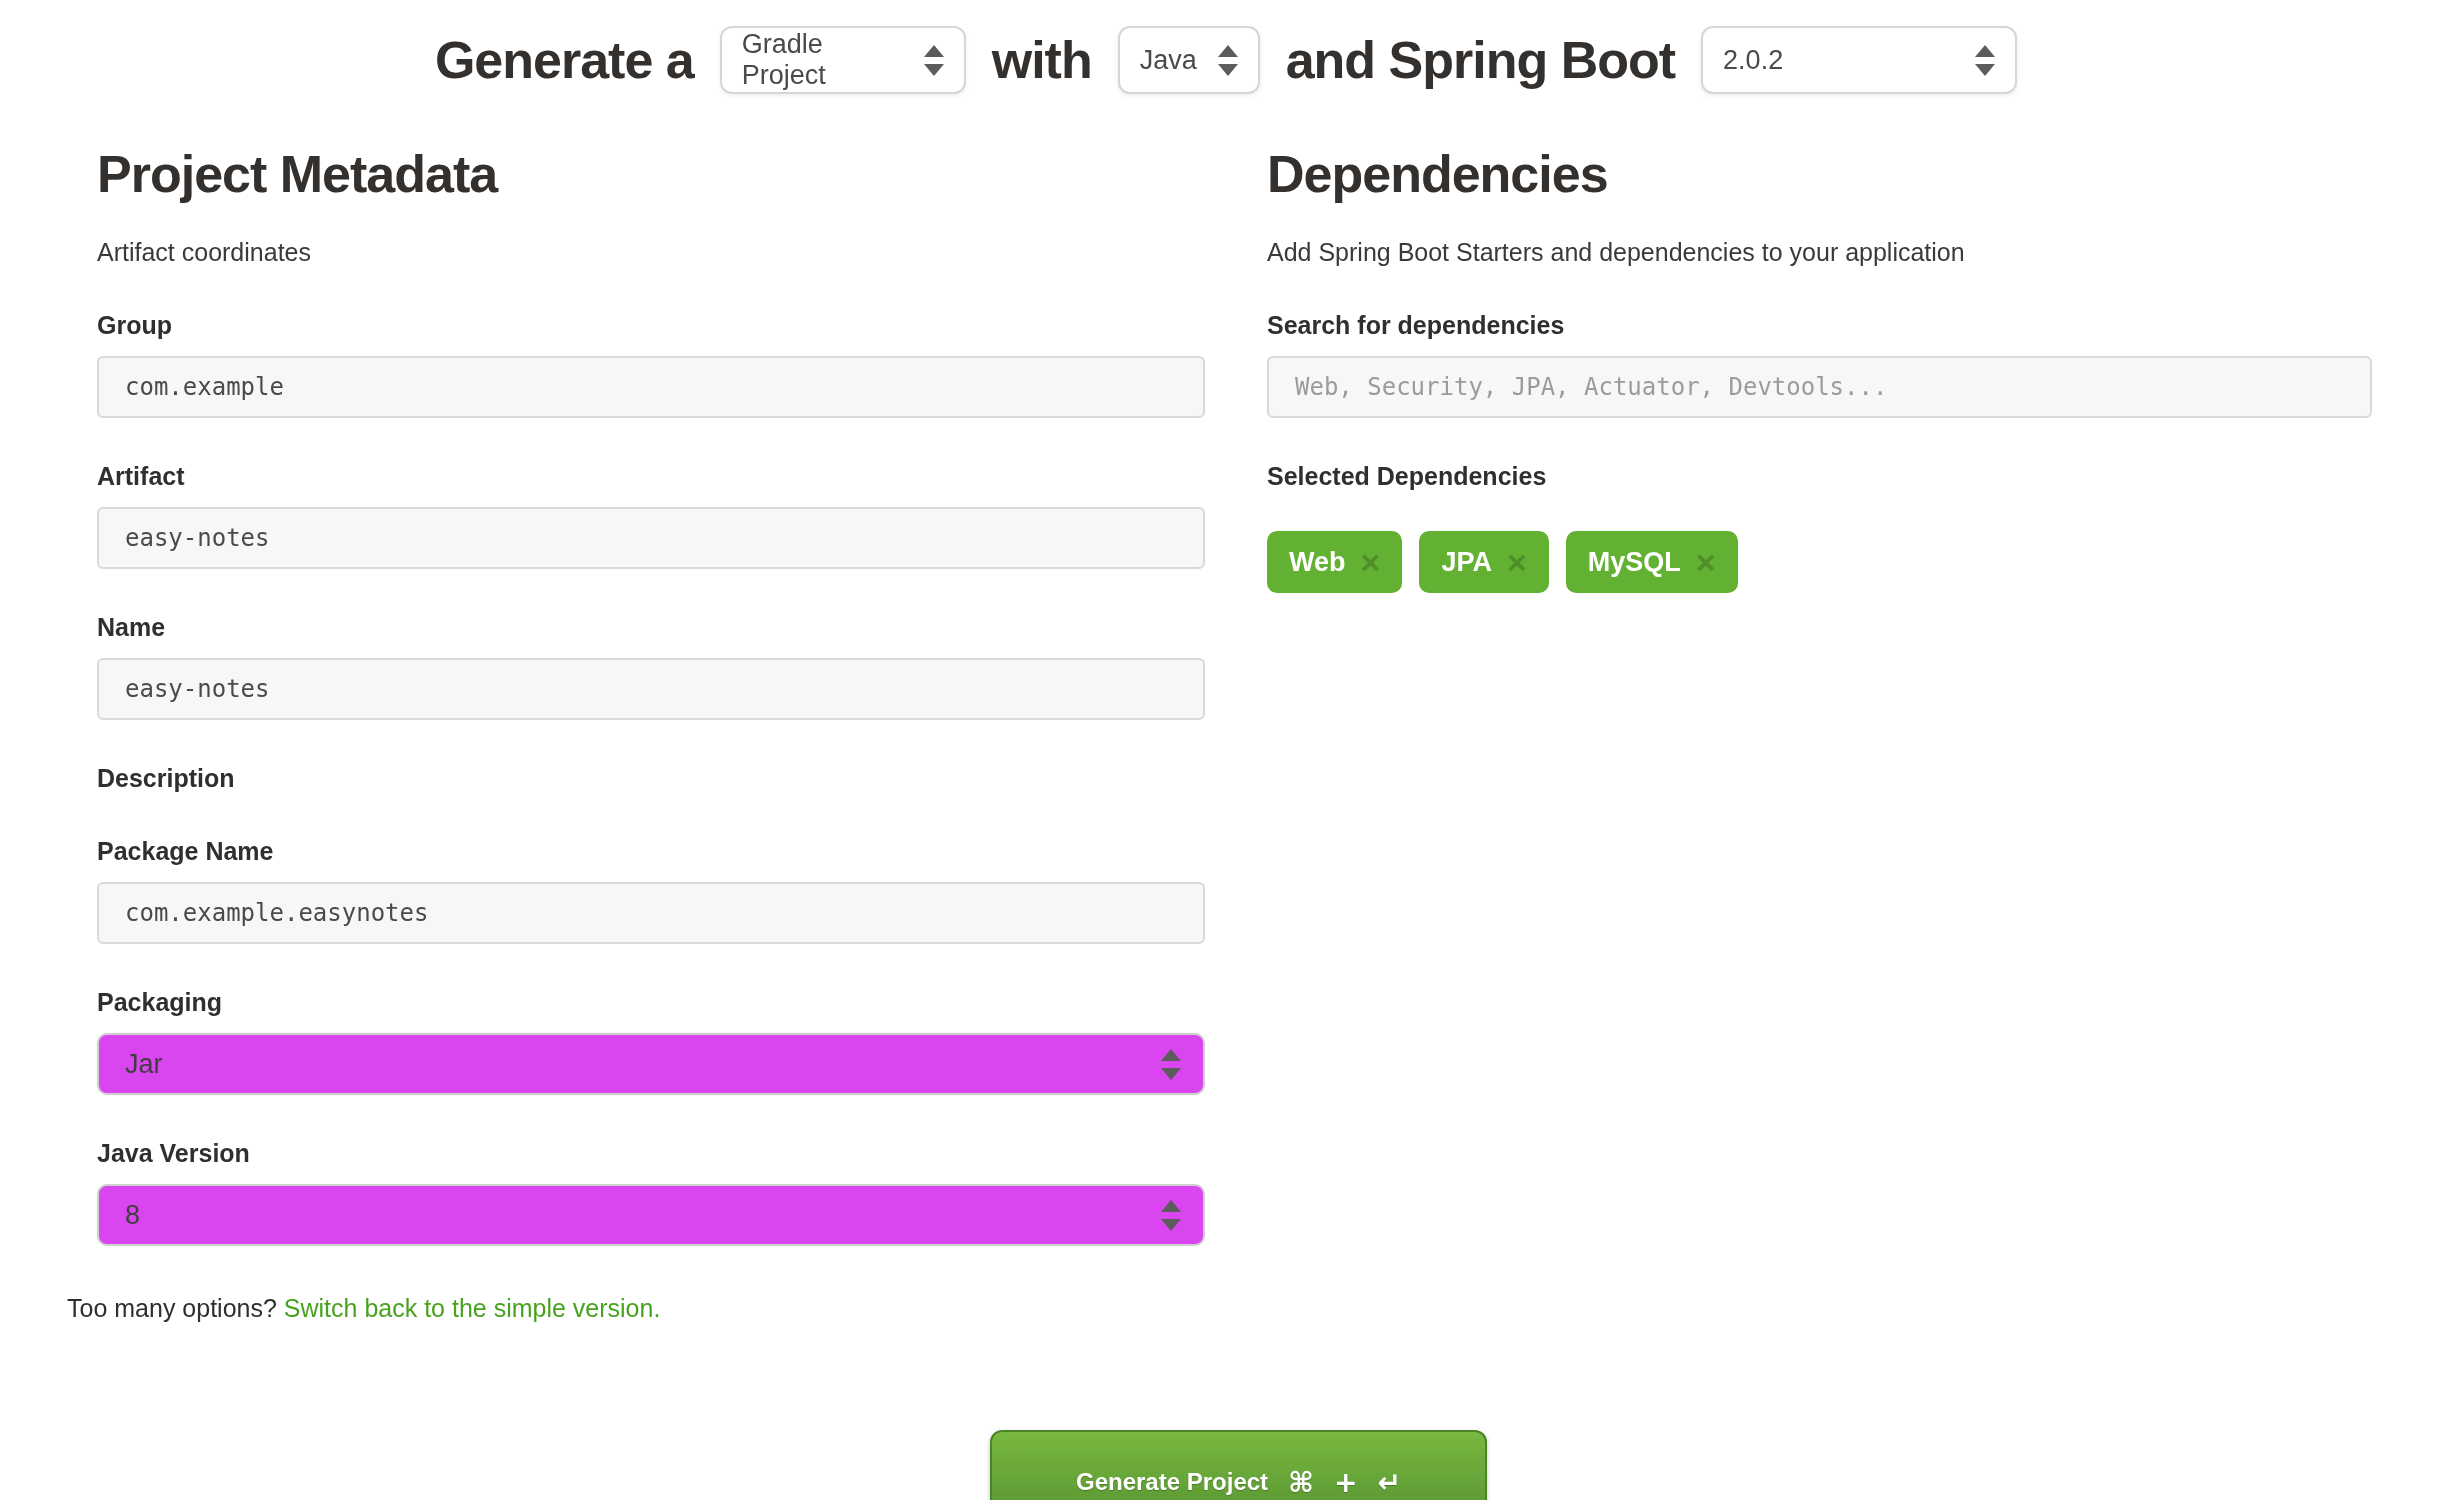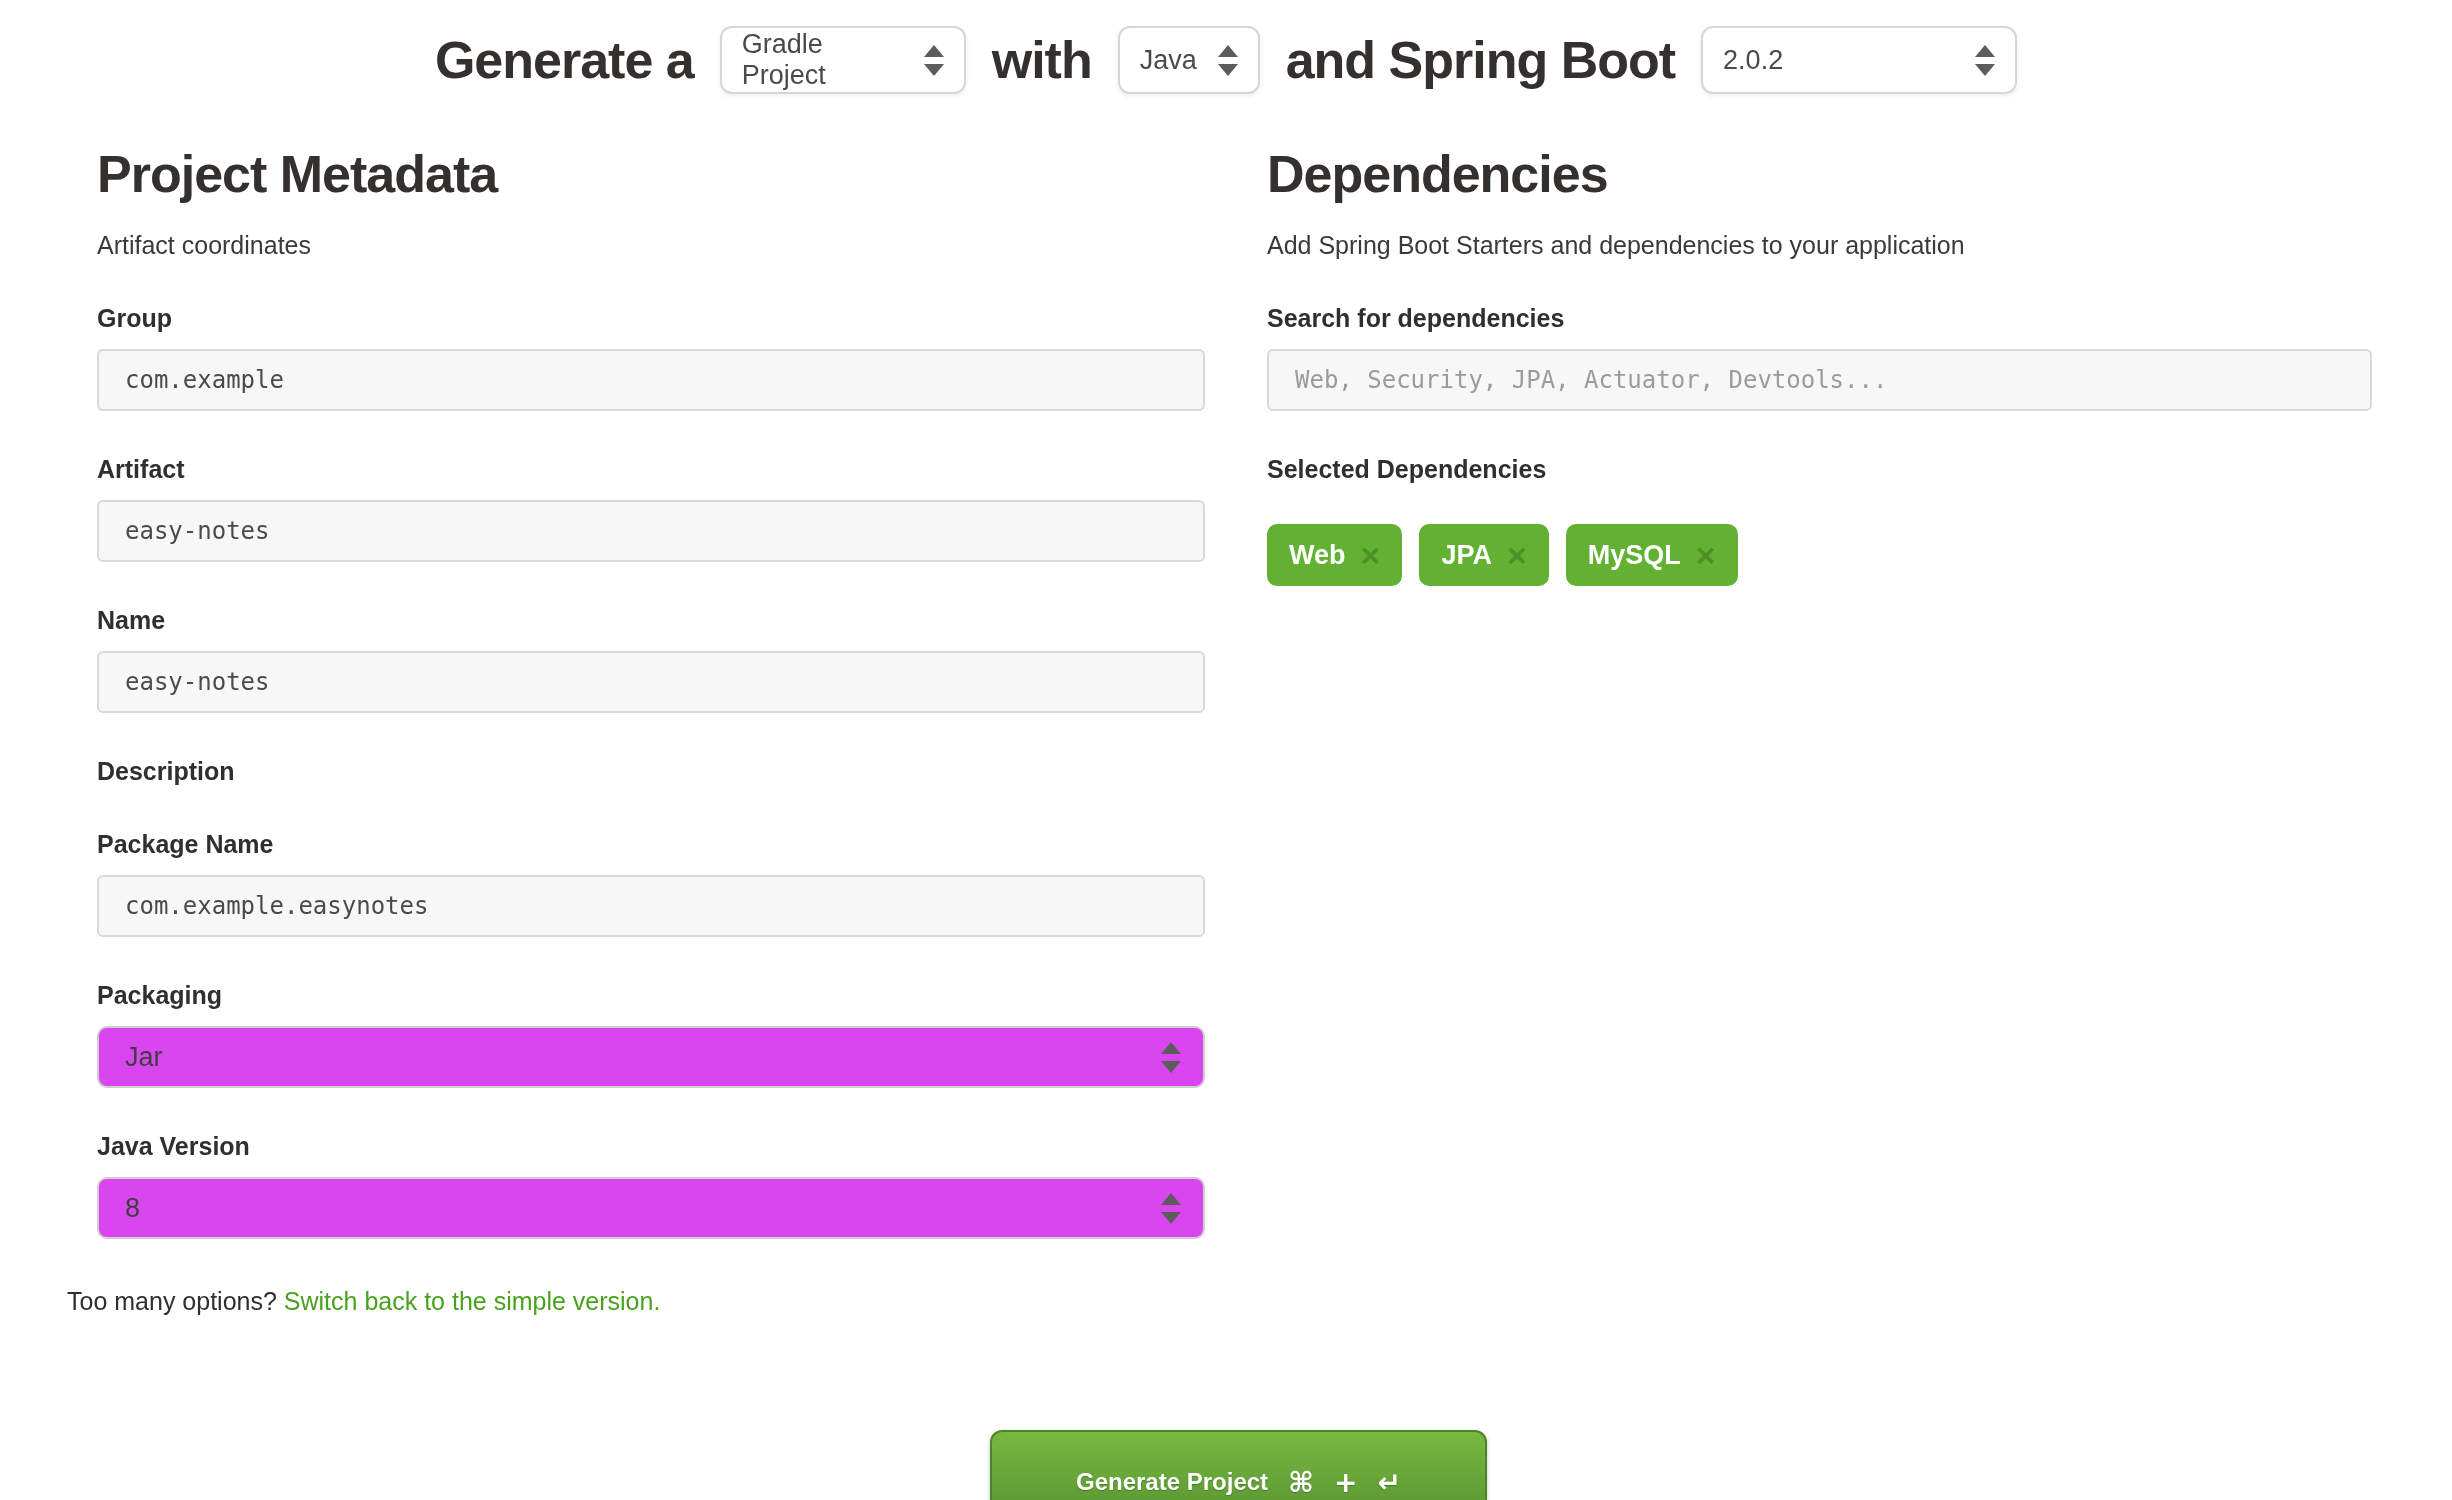--- a/index.html
+++ b/index.html
@@ -32,21 +32,21 @@
   .spin { display: flex; flex-direction: column; align-items: center; gap: 7px; }
   .spin .up   { width: 0; height: 0; border-left: 10px solid transparent; border-right: 10px solid transparent; border-bottom: 12px solid #5c5c5c; }
   .spin .down { width: 0; height: 0; border-left: 10px solid transparent; border-right: 10px solid transparent; border-top: 12px solid #5c5c5c; }
 
   
   .main { display: flex; gap: 62px; padding: 0 80px 0 97px; margin-top: 40px; }
   .col-left  { width: 1108px; flex: none; }
   .col-right { width: 1105px; flex: none; }
 
   h2.section { font-size: 52px; font-weight: bold; margin: 0; color: #34302d; letter-spacing: -1px; }
-  .sub { font-size: 25px; margin-top: 27px; color: #3a3a3a; }
+  .sub { font-size: 25px; margin-top: 34px; color: #3a3a3a; }
 
   .field { margin-top: 44px; }
   .field-label { display: block; font-size: 25px; font-weight: bold; color: #2f2f2f; margin-bottom: 16px; }
 
   .text-input {
     width: 100%; height: 62px; background: #f7f7f7;
     border: 2px solid #d9d9d9; border-radius: 6px;
     font-family: "DejaVu Sans Mono", monospace; font-size: 24px; color: #4a4a4a;
     padding: 0 26px; outline: none;
   }

